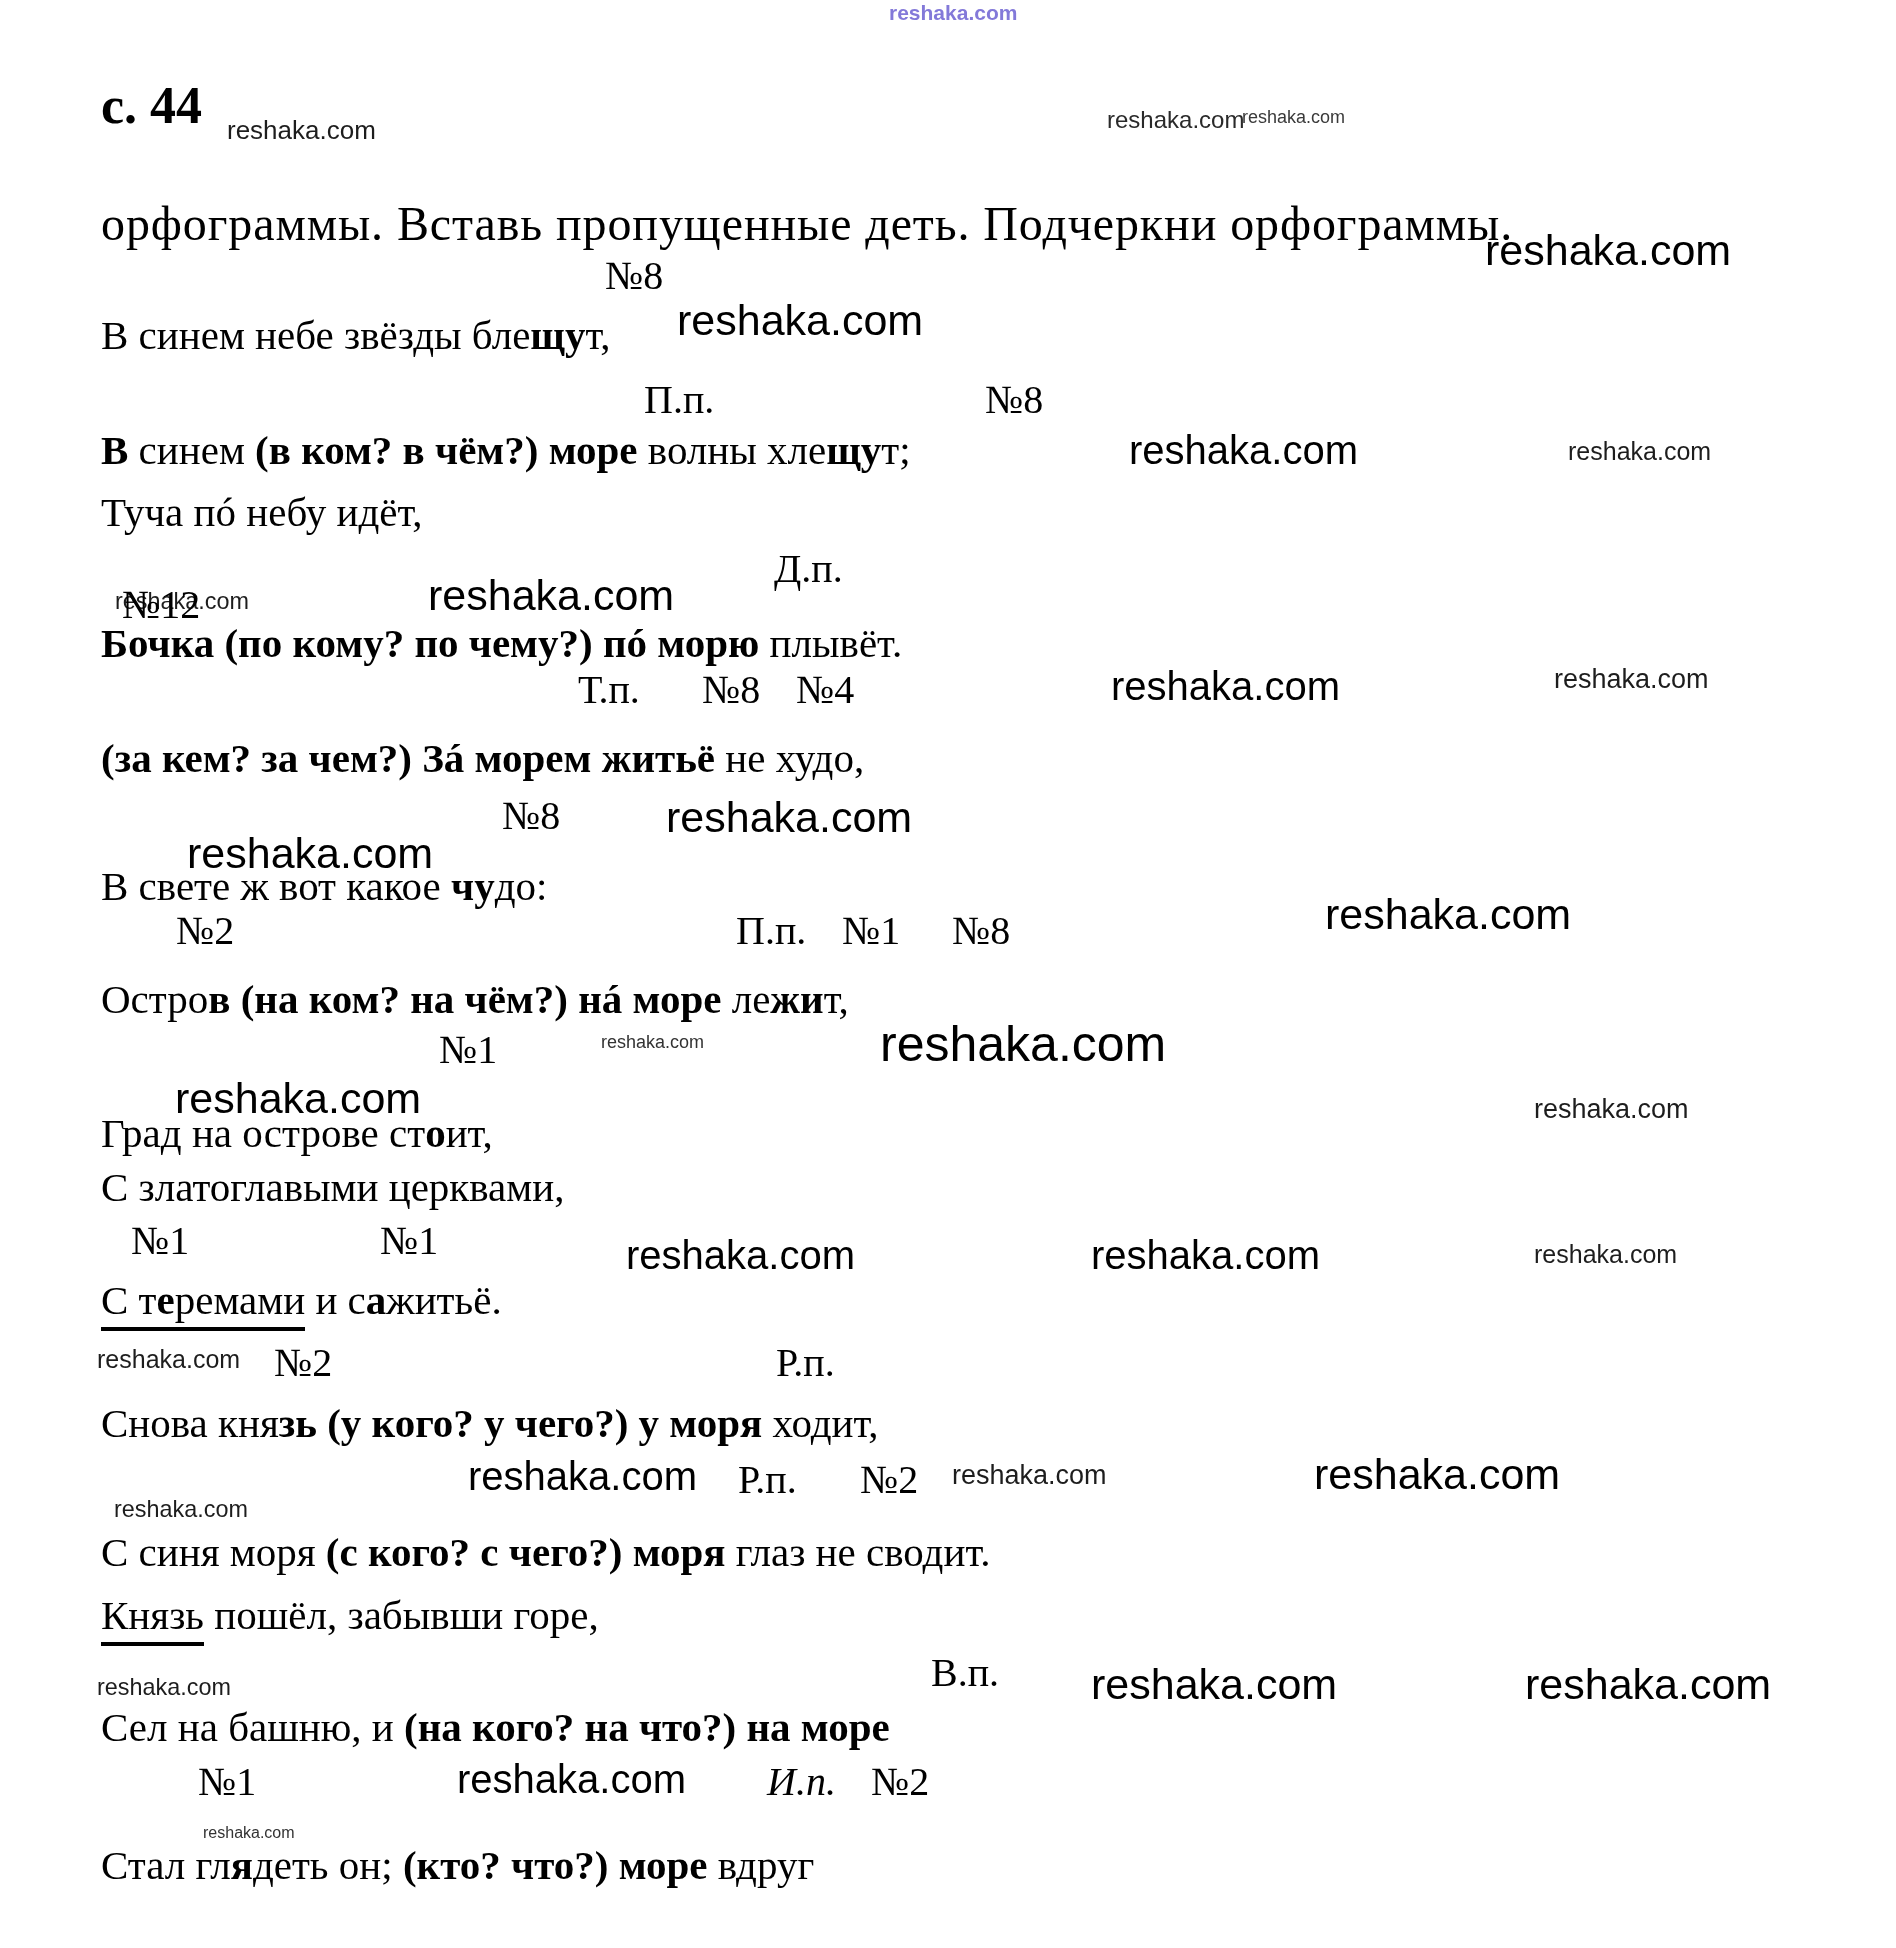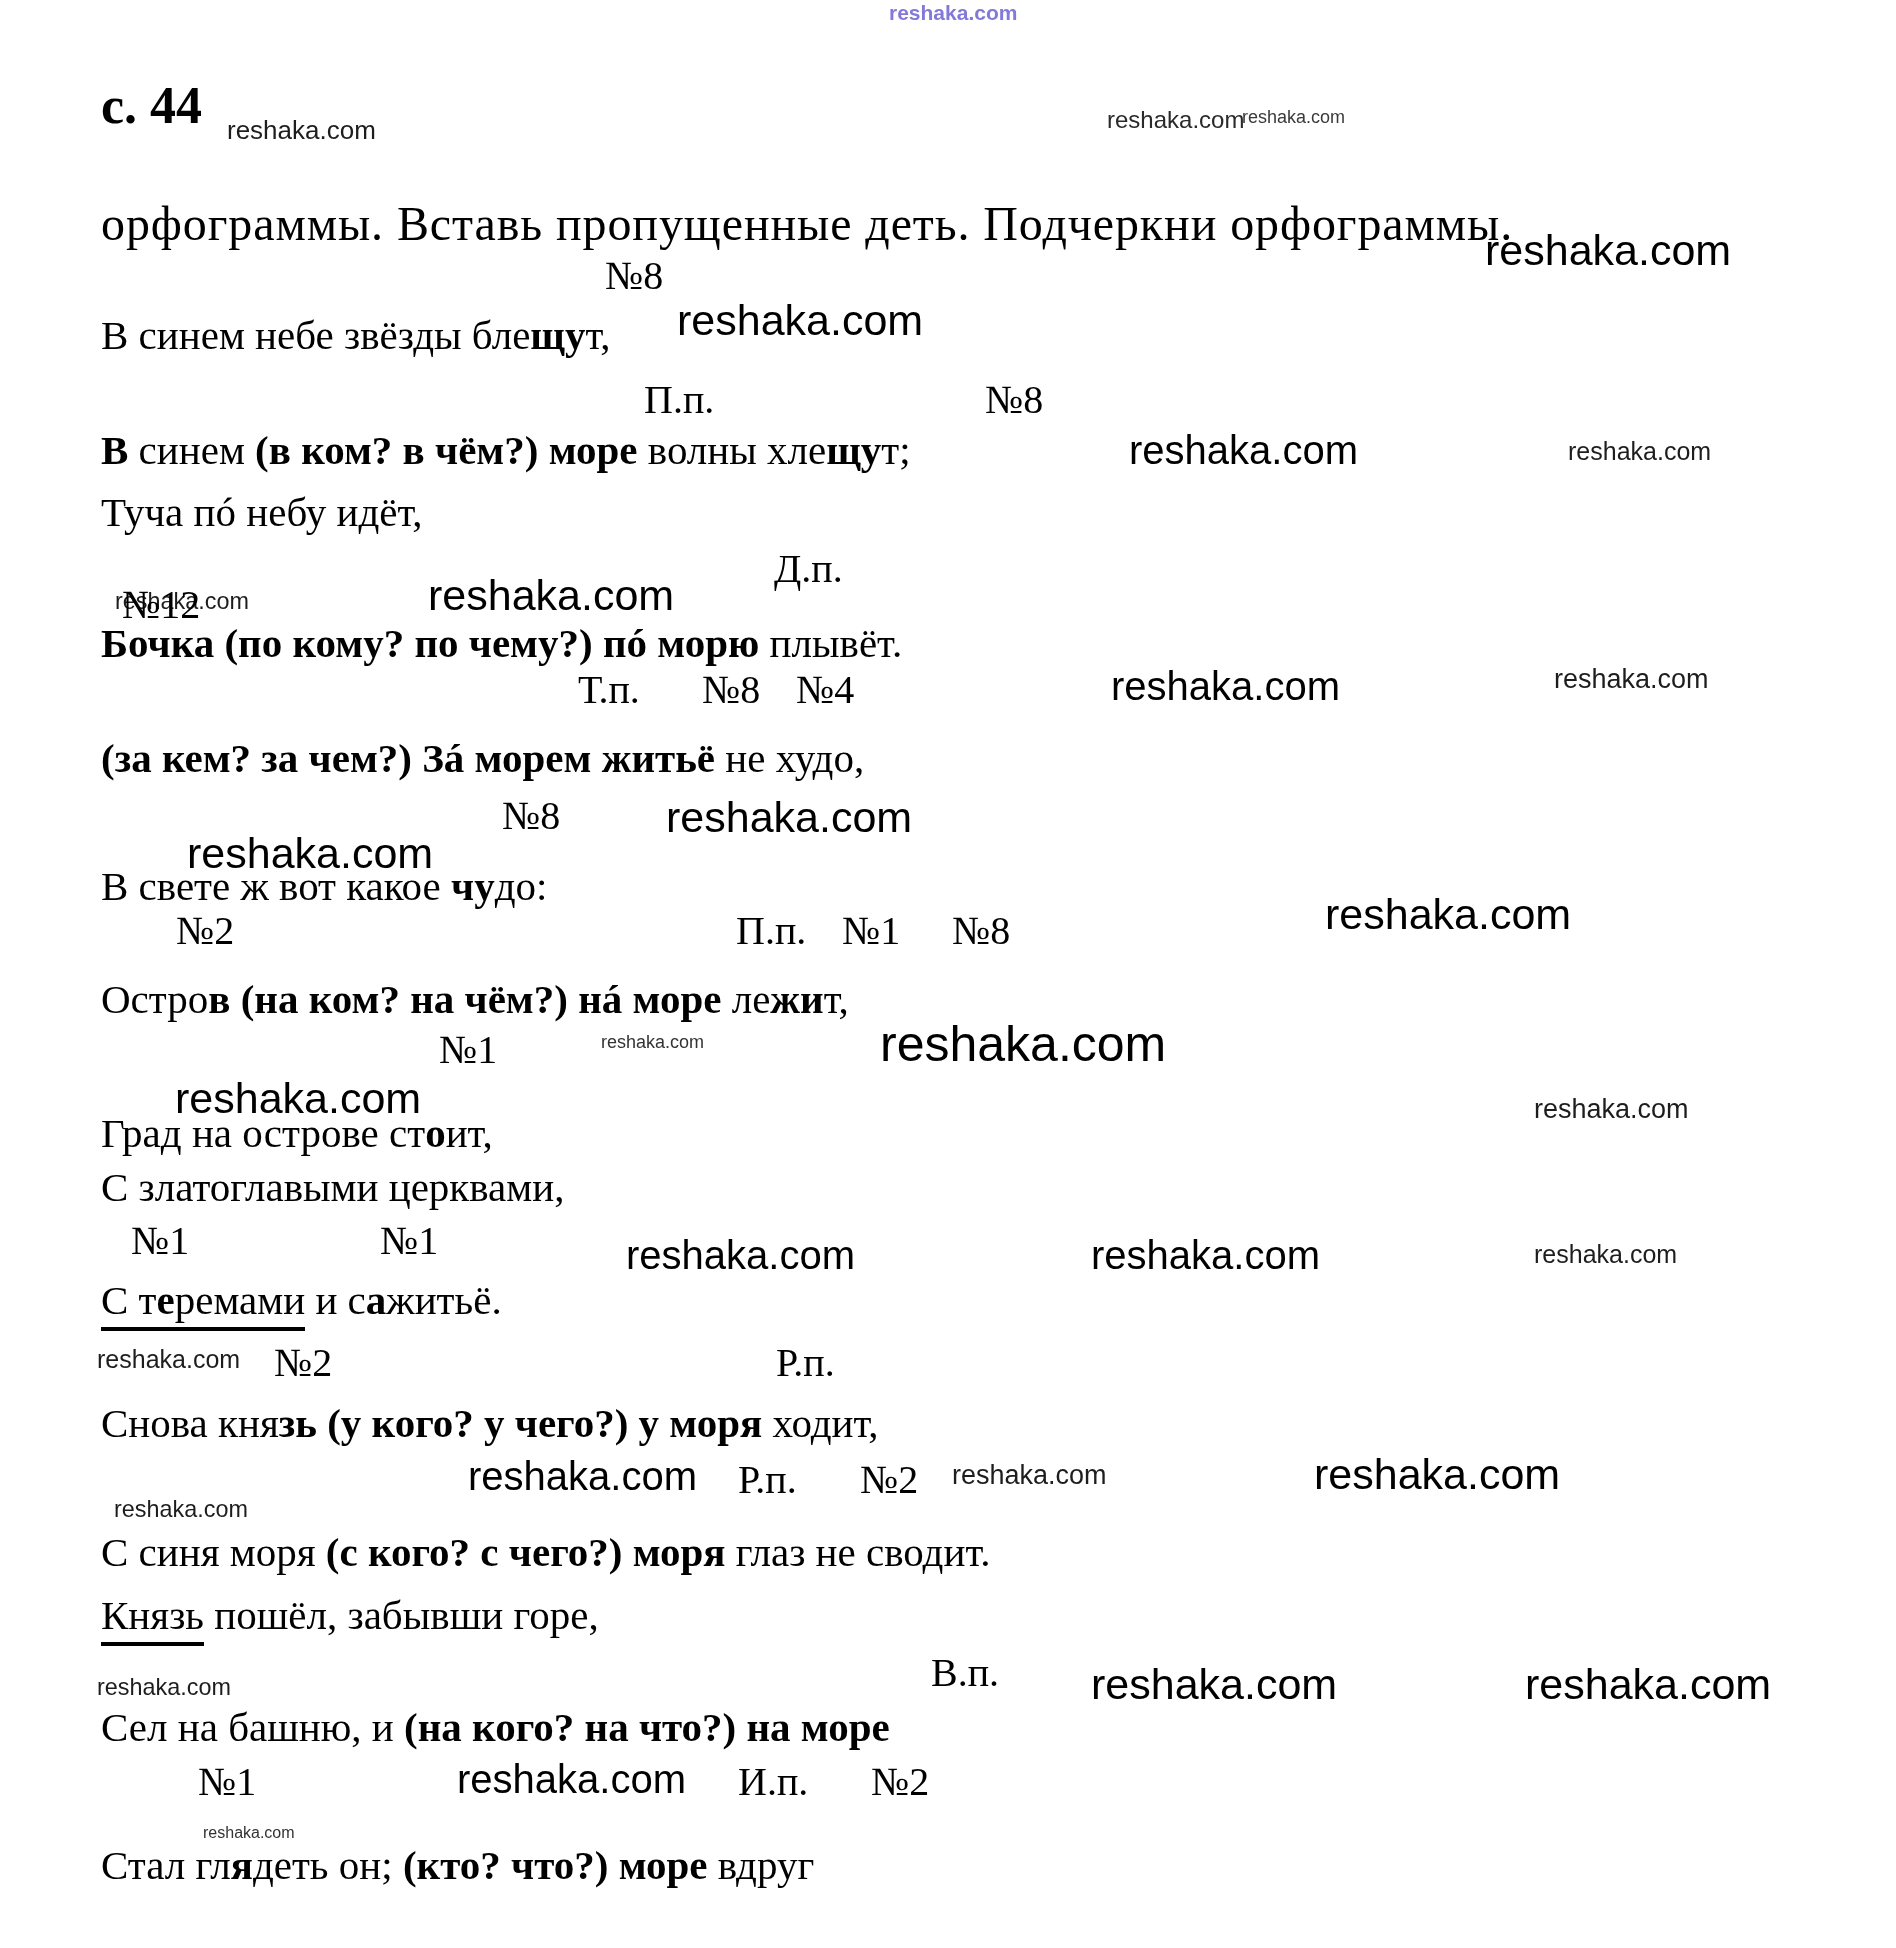--- a/index.html
+++ b/index.html
@@ -94,21 +94,21 @@
       <div class="ann" style="left: 952px; top: 911px;">№8</div>
       <div class="ann" style="left: 439px; top: 1030px;">№1</div>
       <div class="ann" style="left: 131px; top: 1221px;">№1</div>
       <div class="ann" style="left: 380px; top: 1221px;">№1</div>
       <div class="ann" style="left: 274px; top: 1343px;">№2</div>
       <div class="ann" style="left: 776px; top: 1343px;">Р.п.</div>
       <div class="ann" style="left: 738px; top: 1460px;">Р.п.</div>
       <div class="ann" style="left: 860px; top: 1460px;">№2</div>
       <div class="ann" style="left: 931px; top: 1653px;">В.п.</div>
       <div class="ann" style="left: 198px; top: 1762px;">№1</div>
-      <div class="ann" style="left: 738px; top: 1762px;">И.п.</div>
+      <div class="ann" style="left: 767px; top: 1762px; font-style: italic;">И.п.</div>
       <div class="ann" style="left: 871px; top: 1762px;">№2</div>
     </div>
   <div>
       <div class="line" style="top: 313px;"><span>В синем небе звёзды бле</span><span class="b">щу</span><span>т,</span></div>
       <div class="line" style="top: 428px;"><span class="b">В</span><span> синем </span><span class="b">(в ком? в чём?) море</span><span> волны хле</span><span class="b">щу</span><span>т;</span></div>
       <div class="line" style="top: 490px;"><span>Туча пó небу идёт,</span></div>
       <div class="line" style="top: 621px;"><span class="b">Бочка (по кому? по чему?) пó морю</span><span> плывёт.</span></div>
       <div class="line" style="top: 736px;"><span class="b">(за кем? за чем?) Зá морем житьё</span><span> не худо,</span></div>
       <div class="line" style="top: 864px;"><span>В свете ж вот какое </span><span class="b">чу</span><span>до:</span></div>
       <div class="line" style="top: 977px;"><span>Остро</span><span class="b">в (на ком? на чём?) нá море</span><span> ле</span><span class="b">жи</span><span>т,</span></div>

